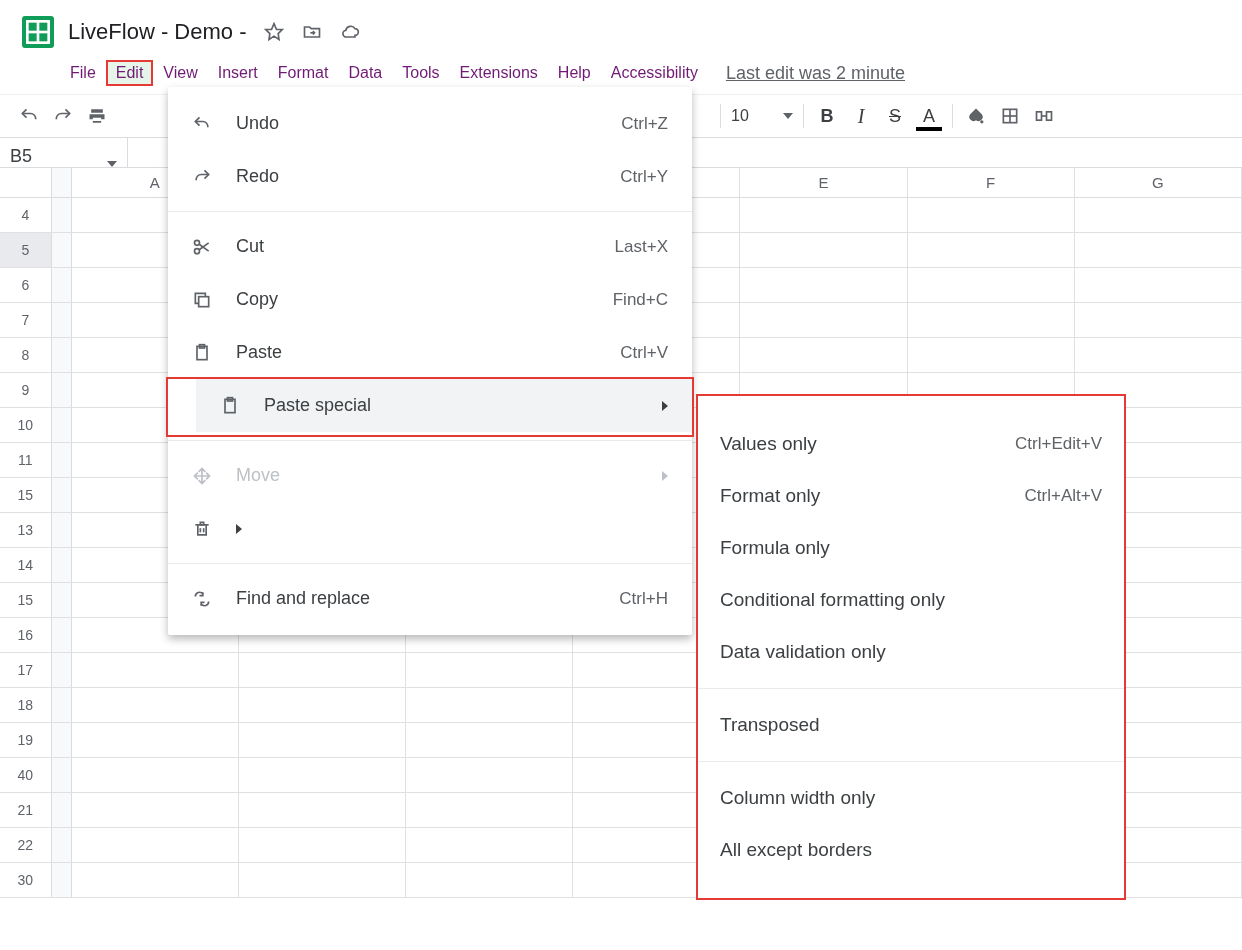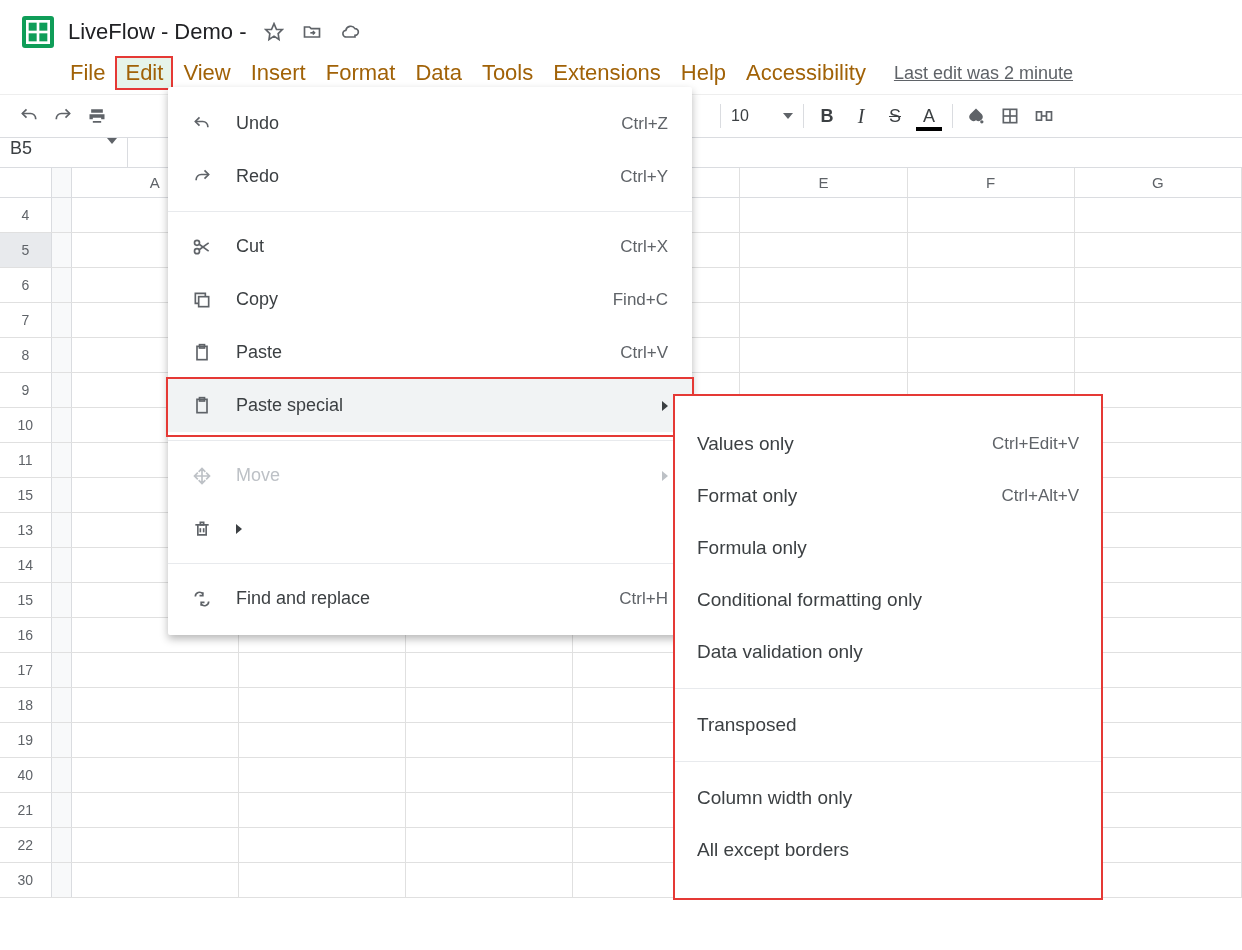--- a/index.html
+++ b/index.html
@@ -5,33 +5,33 @@
   html,body{margin:0;padding:0;font-family:"Google Sans",Arial,sans-serif;font-size:14px;color:#202124;background:#fff;overflow:hidden;}
   *{box-sizing:border-box;}
   .header{padding:8px 0 0 0;}
   .title-row{display:flex;align-items:center;padding:4px 0 4px 16px;height:48px;}
   .logo{width:44px;height:40px;display:flex;align-items:center;justify-content:center;margin-right:8px;}
   .logo-box{width:32px;height:32px;background:#0f9d58;border-radius:3px;display:flex;align-items:center;justify-content:center;}
   .doc-title{font-size:22px;color:#202124;letter-spacing:0;margin-right:14px;}
   .title-icon{width:28px;height:28px;display:flex;align-items:center;justify-content:center;color:#5f6368;margin-right:10px;}
   .title-icon svg{width:20px;height:20px;display:block;}
   .menubar{display:flex;align-items:center;padding:0 0 4px 60px;height:38px;}
-  .menu-item{font-size:22px;color:#a16207;padding:4px 10px;cursor:pointer;border-radius:4px;}
+  .menu-item{font-size:16px;color:#701a75;padding:4px 10px;cursor:pointer;border-radius:4px;}
   .menu-item.edit{background:#e6f4ea;border:2px solid #e53935;border-radius:0;padding:2px 8px;}
   .last-edit{font-size:18px;color:#5f6368;text-decoration:underline;margin-left:18px;white-space:nowrap;cursor:pointer;}
   .toolbar{height:44px;border-top:1px solid #eee;border-bottom:1px solid #dadce0;display:flex;align-items:center;padding:0 12px;color:#5f6368;}
   .tool{width:34px;height:34px;display:flex;align-items:center;justify-content:center;color:#5f6368;}
   .tool svg{width:20px;height:20px;display:block;}
   .tool-sep{width:1px;height:24px;background:#dadce0;margin:0 6px;}
   .font-box{width:110px;display:flex;align-items:center;color:#3c4043;font-size:18px;}
   .size-box{width:70px;display:flex;align-items:center;justify-content:space-between;font-size:16px;color:#3c4043;padding:0 4px;}
   .text-color-box{position:relative;}
   .color-underline{position:absolute;left:4px;right:4px;bottom:2px;height:4px;background:#000;}
   .name-row{height:30px;display:flex;align-items:center;border-bottom:1px solid #dadce0;}
-  .name-box{width:128px;height:100%;border-right:1px solid #dadce0;display:flex;align-items:flex-start;padding:0 10px;font-size:18px;color:#3c4043;}
+  .name-box{width:128px;height:100%;border-right:1px solid #dadce0;display:flex;align-items:flex-end;padding:0 10px;font-size:18px;color:#3c4043;}
   .name-box-spacer{flex:1;}
   .name-box-drop{color:#5f6368;font-size:12px;}
   .formula-bar{flex:1;height:100%;}
   .sheet-area{position:relative;}
   .col-headers{display:flex;height:30px;border-bottom:1px solid #dadce0;background:#fff;}
   .corner{width:52px;border-right:1px solid #dadce0;}
   .row-hdr-extra{width:20px;border-right:1px solid #dadce0;background:#f8f9fa;}
   .col-hdr{height:100%;border-right:1px solid #e0e0e0;display:flex;align-items:center;justify-content:center;font-size:15px;color:#5f6368;}
   .colA{width:168px;}
   .colB{width:168px;}
@@ -40,32 +40,32 @@
   .colE{width:168px;}
   .colF{width:168px;}
   .colG{width:168px;}
   .row{display:flex;height:35px;border-bottom:1px solid #e0e0e0;}
   .row-hdr{width:52px;border-right:1px solid #dadce0;display:flex;align-items:center;justify-content:center;font-size:14px;color:#5f6368;background:#fff;}
   .row.sel .row-hdr{background:#e8eaed;}
   .cell{border-right:1px solid #e0e0e0;height:100%;background:#fff;}
 
   .dropdown{position:absolute;left:168px;top:87px;width:524px;background:#fff;box-shadow:0 4px 8px rgba(0,0,0,.28);border-radius:2px;padding:10px 0;z-index:50;font-size:18px;color:#3c4043;}
   .dd-item{display:flex;align-items:center;height:53px;padding:0 24px 0 20px;cursor:pointer;position:relative;}
-  .dd-item.highlight{background:#f1f3f4;}
+  .dd-item.highlight{background:#f1f3f4;margin-left:28px;}
   .dd-item.disabled{color:#bdc1c6;}
   .dd-item.disabled .dd-ico{color:#bdc1c6;}
   .dd-ico{width:28px;display:flex;align-items:center;justify-content:center;margin-right:20px;color:#5f6368;}
   .dd-ico svg{width:20px;height:20px;display:block;}
   .dd-label{flex:1;}
   .dd-short{color:#5f6368;font-size:17px;}
   .dd-sub-ico{color:#5f6368;font-size:14px;}
   .dd-sep{height:1px;background:#e8eaed;margin:8px 0;}
   .dd-redbox{position:absolute;left:-2px;right:-2px;border:2px solid #e53935;pointer-events:none;}
   
-  .submenu{position:absolute;left:673px;top:394px;width:430px;background:#fff;border:2px solid #e53935;padding:22px 0;z-index:60;font-size:19px;color:#3c4043;}
+  .submenu{position:absolute;left:696px;top:394px;width:430px;background:#fff;border:2px solid #e53935;padding:22px 0;z-index:60;font-size:19px;color:#3c4043;}
   .sub-item{display:flex;align-items:center;height:52px;padding:0 22px;cursor:pointer;}
   .sub-label{flex:1;}
   .sub-short{color:#5f6368;font-size:17px;}
   .sub-sep{height:1px;background:#e8eaed;margin:10px 0;}
 
   .caret{display:inline-block;width:0;height:0;border-left:5px solid transparent;border-right:5px solid transparent;border-top:6px solid #5f6368;}
   .caret-right{display:inline-block;width:0;height:0;border-top:5px solid transparent;border-bottom:5px solid transparent;border-left:6px solid #3c4043;}
 </style>
 </head>
 <body>
@@ -451,21 +451,21 @@
   <div class="dd-item">
     <span class="dd-ico">
         <svg viewBox="0 0 24 24" fill="none" stroke="currentColor" stroke-width="2">
           <circle cx="6" cy="7" r="3"></circle>
           <circle cx="6" cy="17" r="3"></circle>
           <line x1="9" y1="9" x2="20" y2="17"></line>
           <line x1="9" y1="15" x2="20" y2="7"></line>
         </svg>
       </span>
     <span class="dd-label">Cut</span>
-    <span class="dd-short">Ctrl+X</span>
+    <span class="dd-short">Last+X</span>
   </div>
   <div class="dd-item">
     <span class="dd-ico">
         <svg viewBox="0 0 24 24" fill="none" stroke="currentColor" stroke-width="2">
           <rect x="8" y="8" width="12" height="12"></rect>
           <path d="M16 8V4H4v12h4"></path>
         </svg>
       </span>
     <span class="dd-label">Copy</span>
     <span class="dd-short">Find+C</span>

